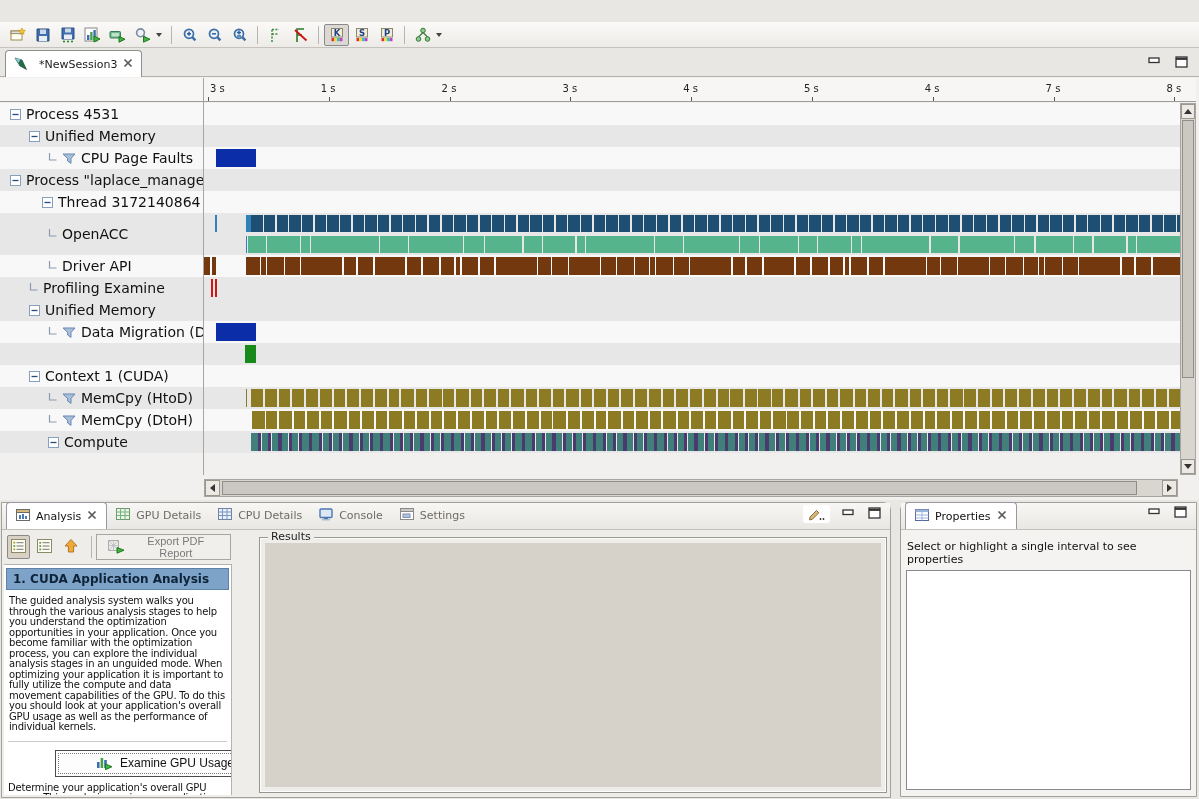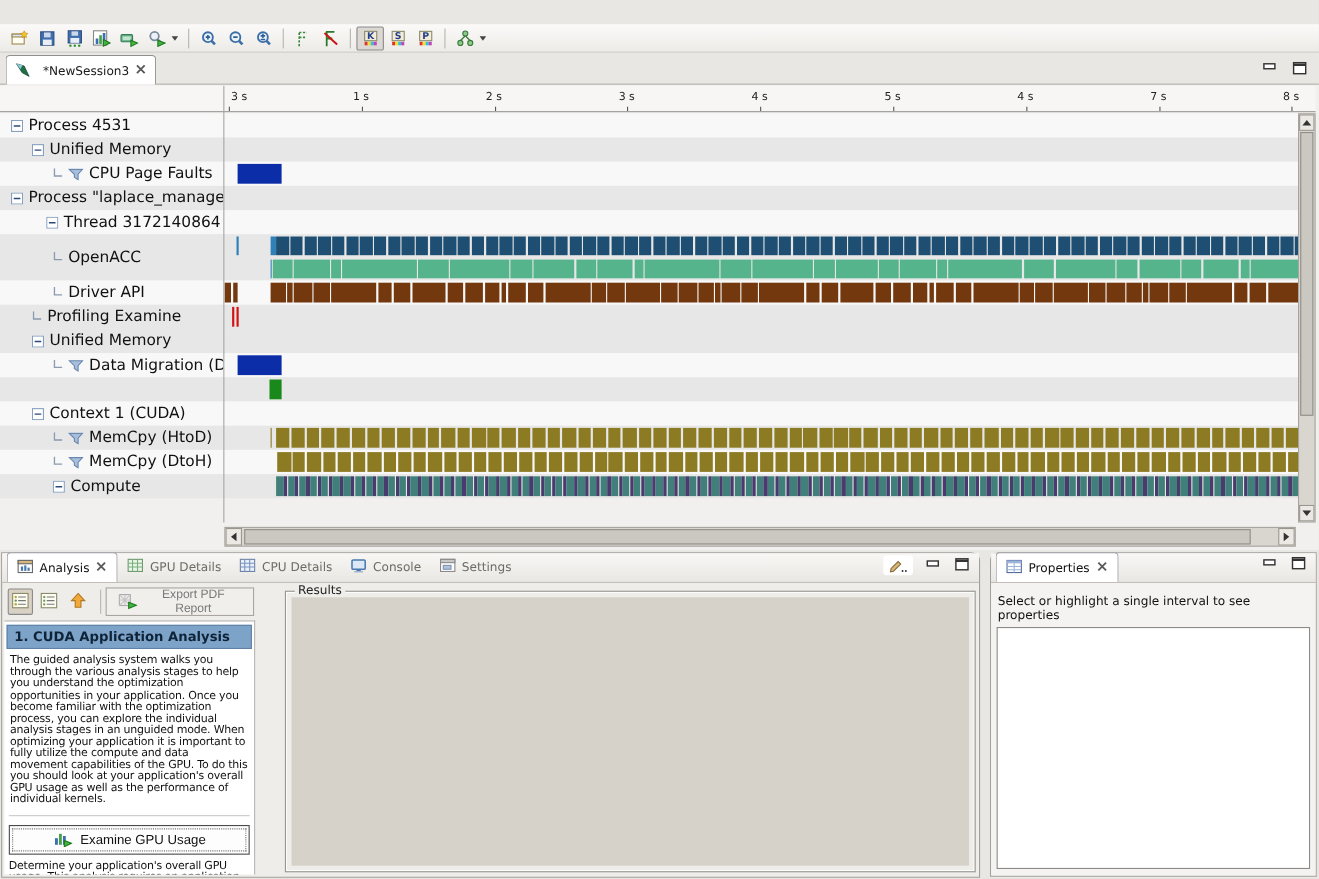--- a/index.html
+++ b/index.html
@@ -68,21 +68,21 @@
   .export-btn { height:26px; display:flex; align-items:center; gap:6px; padding:0 10px;
     border:1px solid #a9a6a1; background:#f1efec; color:#7a7a7a; font-size:11px; }
 
   .analysis-col { position:absolute; left:2px; top:61px; width:228px; bottom:2px; background:#fff;
     border-top:1px solid #b5b2ad; border-right:1px solid #b5b2ad; overflow:hidden; }
   .acol-header { margin:3px 2px 0 2px; background:#7da3c8; border:1px solid #5f81a5; color:#0f2338;
     font-weight:bold; font-size:12px; padding:3px 6px; }
   .acol-body { padding:6px 5px 4px 5px; font-size:10px; line-height:10.5px; color:#111; letter-spacing:-0.2px; }
   .acol-btnwrap { margin:4px 4px 0 4px; border-top:1px solid #c9c9c9; padding-top:8px; }
   .examine-btn { position:relative; width:100%; height:27px; background:#fdfdfd; border:1px solid #4a4a4a;
-    display:flex; align-items:center; justify-content:center; gap:7px; font-size:12px; color:#111; }
+    display:flex; align-items:center; justify-content:center; gap:7px; font-size:12px; color:#111;margin-left:47px; }
   .examine-btn::after { content:""; position:absolute; inset:2px; border:1px dotted #777; }
   .acol-caption { padding:6px 4px; font-size:10px; line-height:10.5px; color:#111; letter-spacing:-0.2px; }
 
   .results-group { position:absolute; left:228px; top:34px; right:3px; bottom:4px;
     border:1px solid #979792; box-shadow:inset 0 0 0 1px #fdfdfb;margin-left:29px; }
   .results-label { position:absolute; top:-8px; left:8px; background:#eeedea; padding:0 3px; font-size:11px; color:#222; }
   .results-body { position:absolute; inset:5px; background:#d6d2ca; }
 
   .pcontent { position:absolute; left:0; top:27px; right:0; bottom:0; background:#f4f3f1; }
   .phint { padding:10px 6px 0 6px; font-size:11px; color:#111; }

